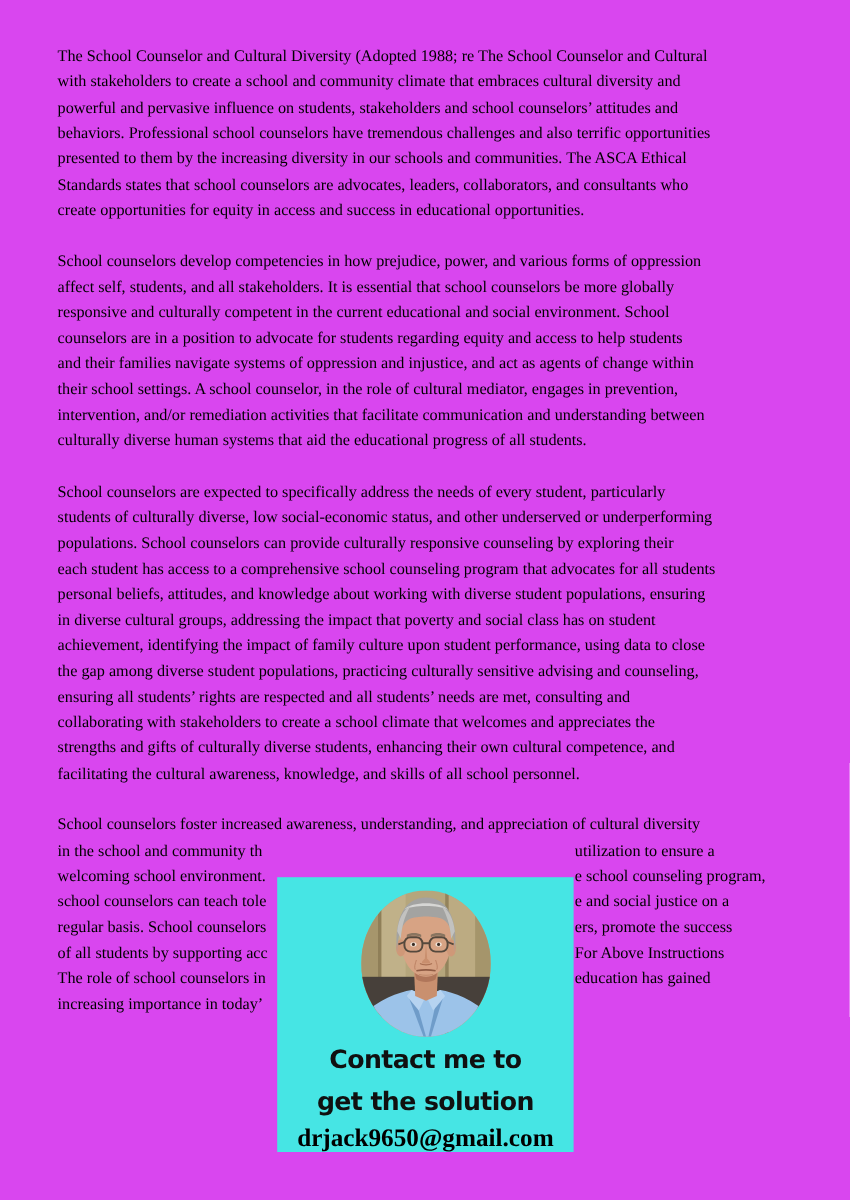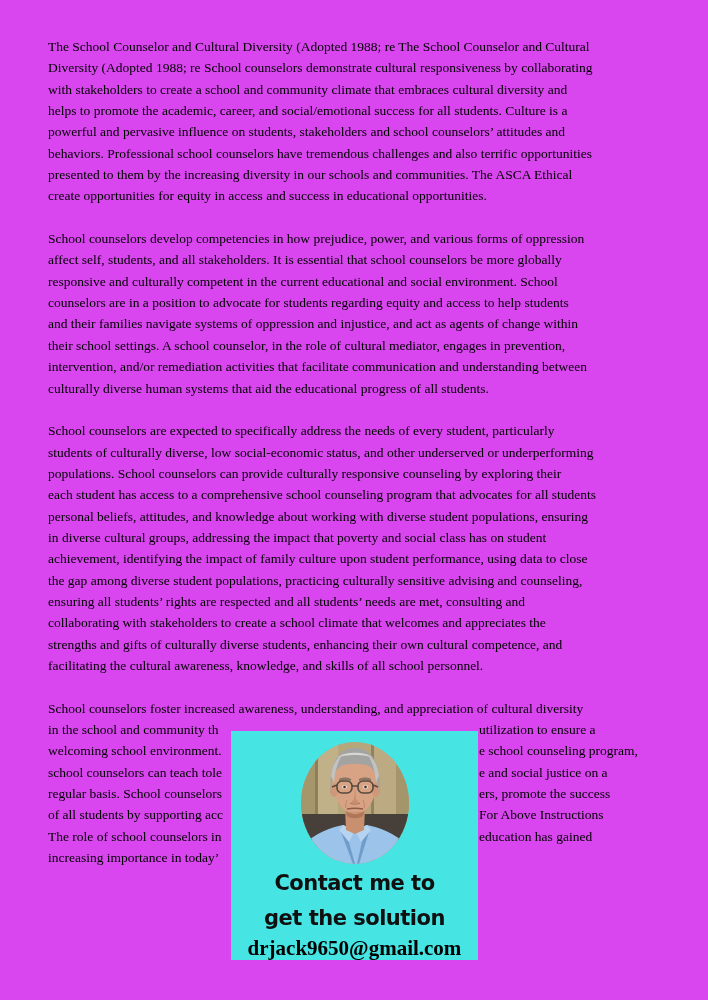--- a/index.html
+++ b/index.html
@@ -63,26 +63,25 @@
   }
 </style>
 </head>
 <body>
 
 <div class="page">
   <div class="doc">
 
     <div class="para">
       <div class="line">The School Counselor and Cultural Diversity (Adopted 1988; re The School Counselor and Cultural</div>
-      <div class="line">Diversity (Adopted 1988; re School counselors demonstrate cultural responsiveness by collaborating</div>
       <div class="line">with stakeholders to create a school and community climate that embraces cultural diversity and</div>
-      <div class="line">helps to promote the academic, career, and social/emotional success for all students. Culture is a</div>
       <div class="line">powerful and pervasive influence on students, stakeholders and school counselors’ attitudes and</div>
       <div class="line">behaviors. Professional school counselors have tremendous challenges and also terrific opportunities</div>
       <div class="line">presented to them by the increasing diversity in our schools and communities. The ASCA Ethical</div>
+      <div class="line">Standards states that school counselors are advocates, leaders, collaborators, and consultants who</div>
       <div class="line">create opportunities for equity in access and success in educational opportunities.</div>
     </div>
 
     <div class="para">
       <div class="line">School counselors develop competencies in how prejudice, power, and various forms of oppression</div>
       <div class="line">affect self, students, and all stakeholders. It is essential that school counselors be more globally</div>
       <div class="line">responsive and culturally competent in the current educational and social environment. School</div>
       <div class="line">counselors are in a position to advocate for students regarding equity and access to help students</div>
       <div class="line">and their families navigate systems of oppression and injustice, and act as agents of change within</div>
       <div class="line">their school settings. A school counselor, in the role of cultural mediator, engages in prevention,</div>

